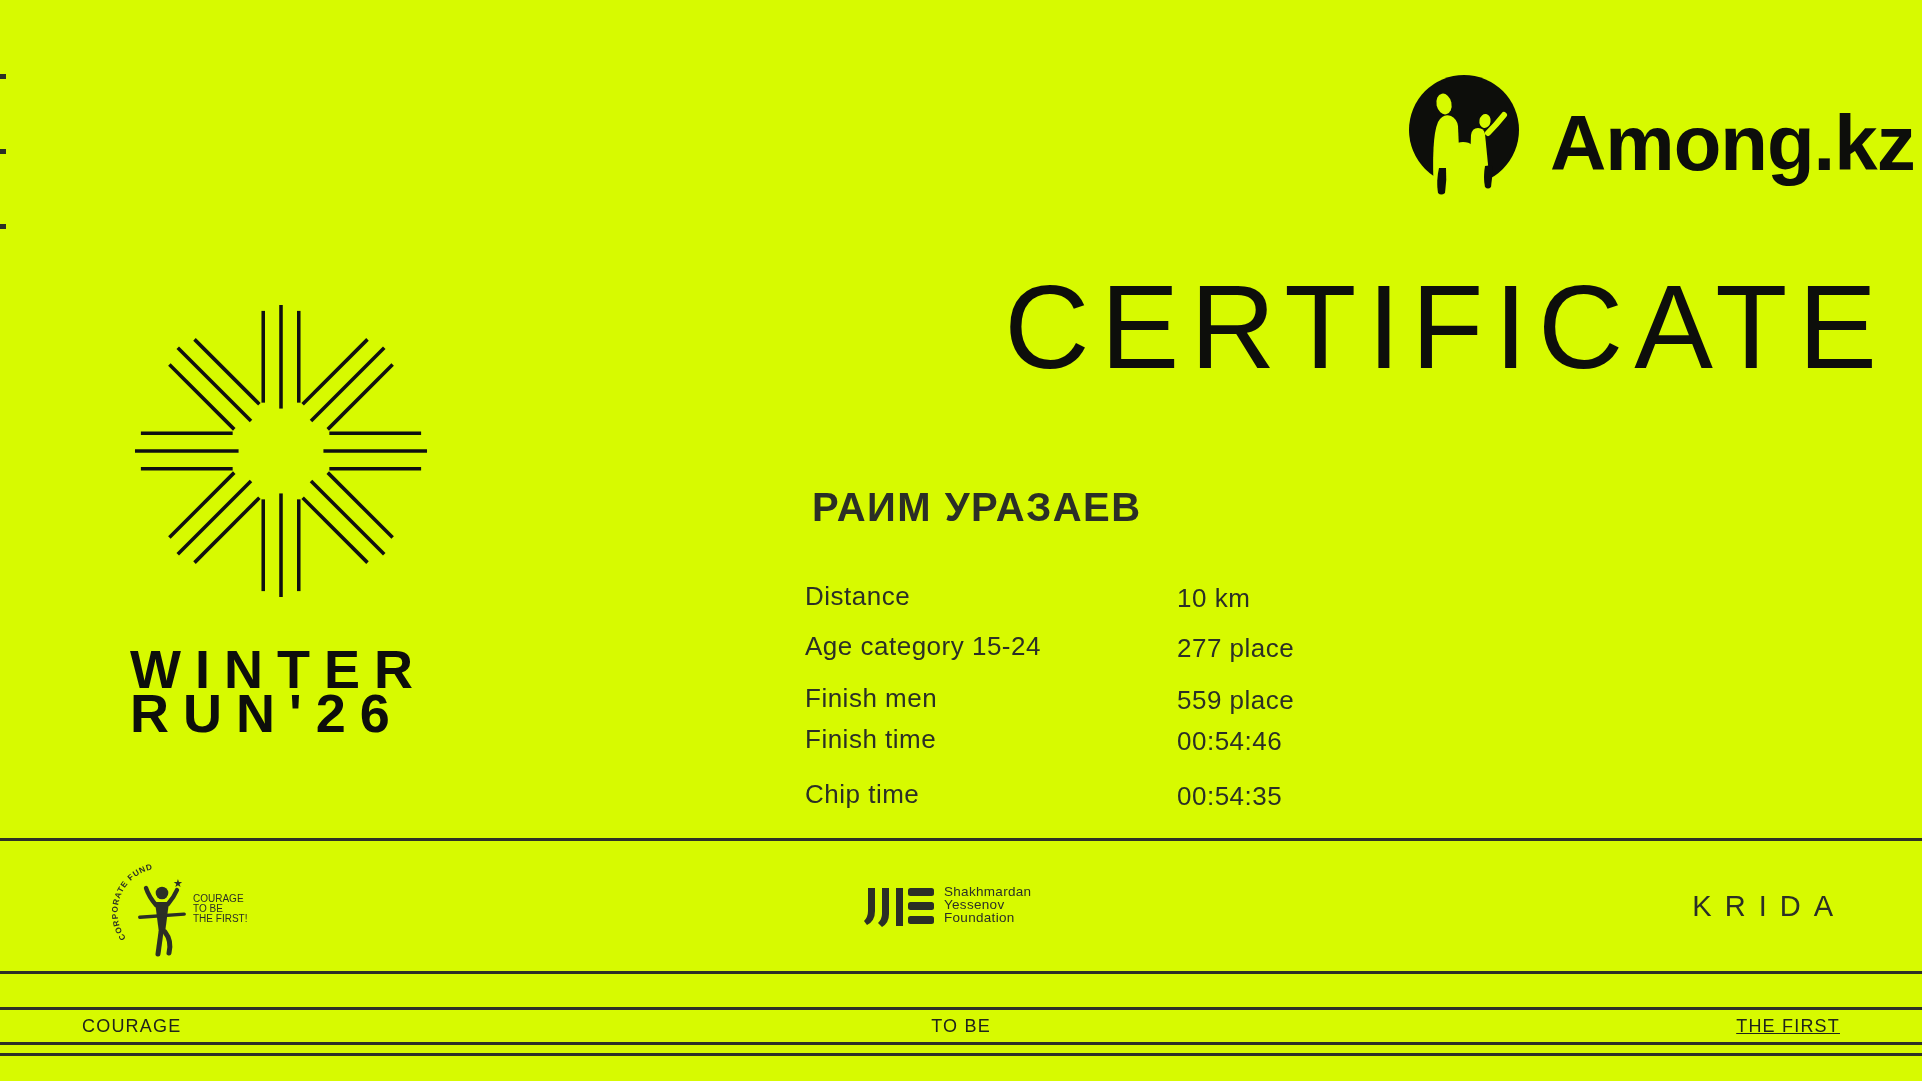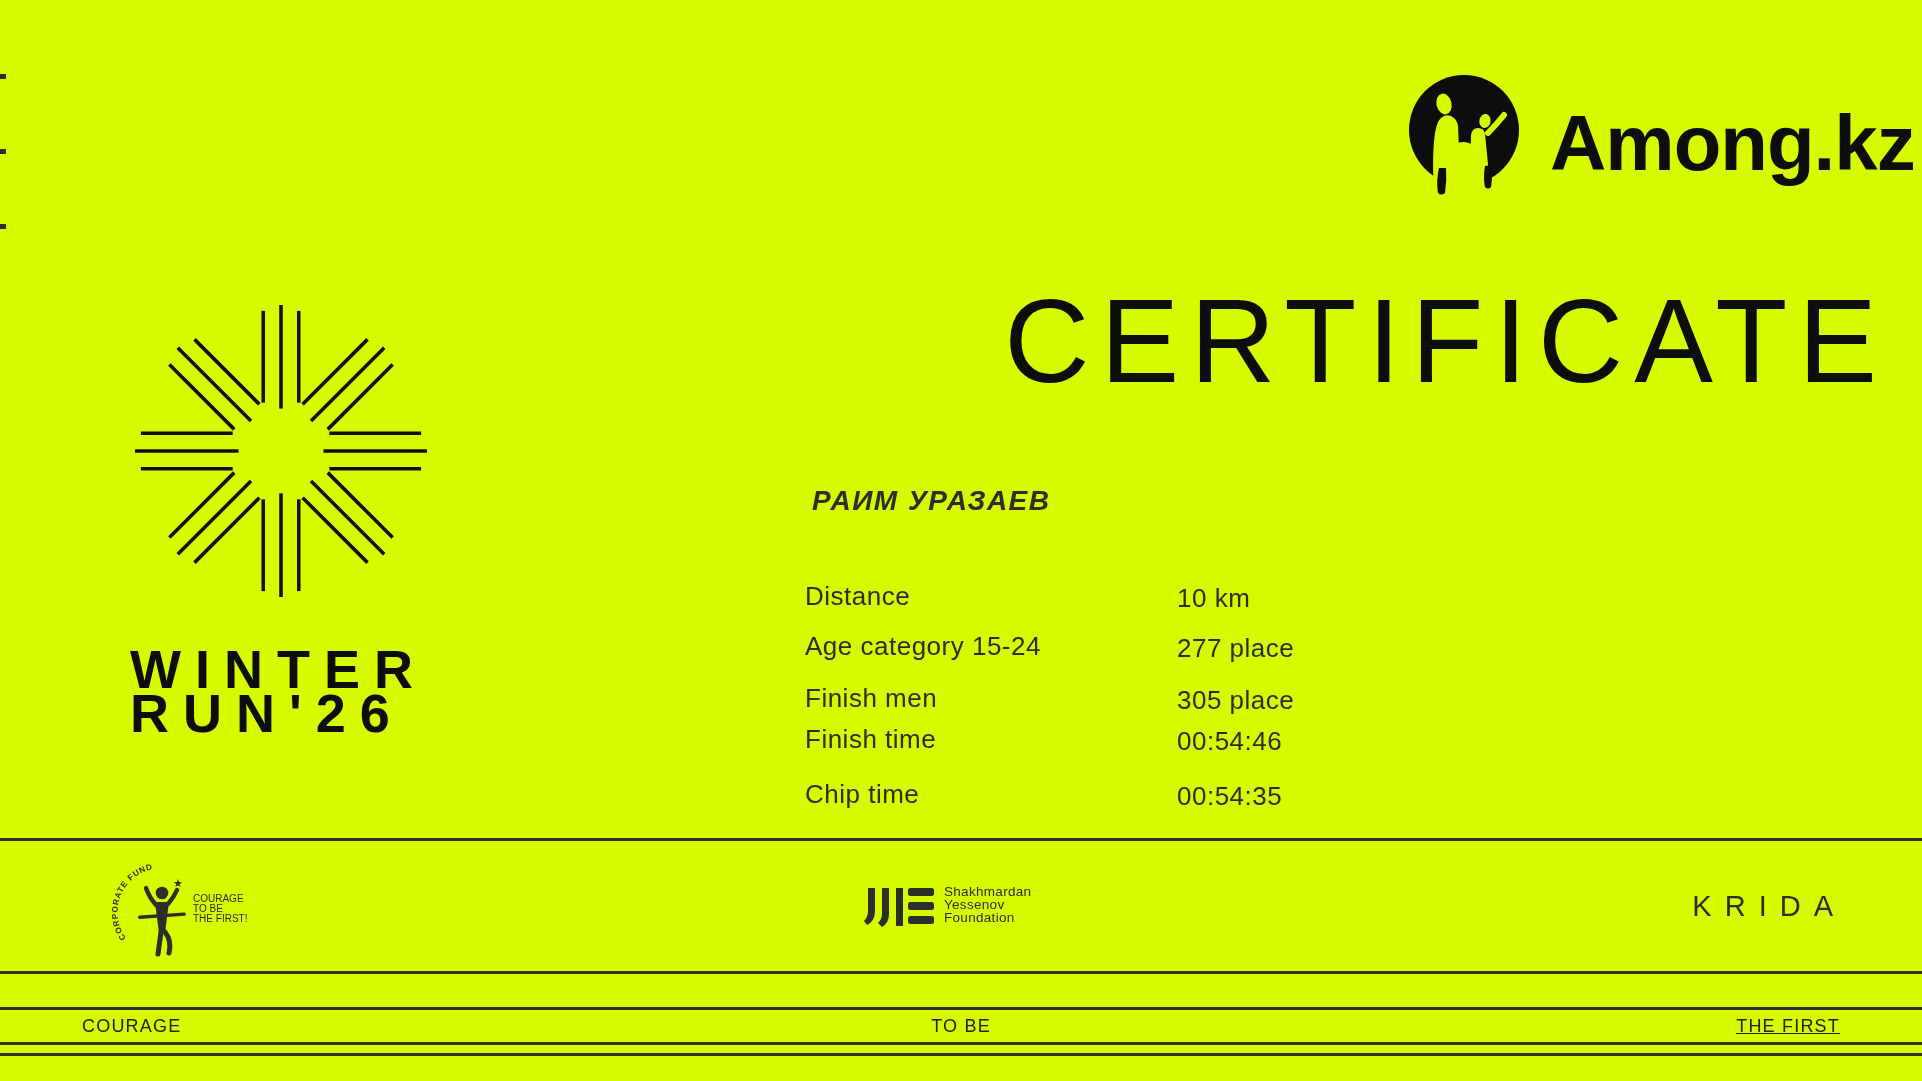--- a/index.html
+++ b/index.html
@@ -24,30 +24,30 @@
   
   .kaspi-mark{position:absolute;left:1390px;top:60px;width:150px;height:150px;}
   .kaspi-word{
     position:absolute;left:1550px;top:104px;
     font-size:78px;font-weight:700;letter-spacing:-1px;line-height:1;
     color:var(--ink-black);
   }
 
   
   .title{
-    position:absolute;right:34px;top:282px;
+    position:absolute;right:34px;top:268px;
     font-size:118px;font-weight:400;letter-spacing:11px;line-height:1;
     color:var(--ink-black);white-space:nowrap;
   }
 
   
   .athlete{
     position:absolute;left:812px;top:487px;
-    font-size:28px;font-weight:700;letter-spacing:1.5px;line-height:1;
-    color:var(--ink-dark);white-space:nowrap;font-style:italic;
+    font-size:40px;font-weight:700;letter-spacing:1.5px;line-height:1;
+    color:var(--ink-dark);white-space:nowrap;
   }
 
   
   .details{position:absolute;left:0;top:1px;width:1582px;height:1081px;pointer-events:none;}
   .detail-row{position:absolute;left:805px;width:900px;font-size:26px;line-height:1;color:var(--ink-dark);}
   .detail-row .label{position:absolute;left:0;top:0;letter-spacing:0.5px;}
   .detail-row .value{position:absolute;left:372px;top:2px;letter-spacing:0.5px;}
   .detail-row:nth-child(1){top:582px;}
   .detail-row:nth-child(2){top:632px;}
   .detail-row:nth-child(3){top:684px;}
@@ -130,21 +130,21 @@
   <div class="detail-row">
     <span class="label">Distance</span>
     <span class="value">10 km</span>
   </div>
   <div class="detail-row">
     <span class="label">Age category 15-24</span>
     <span class="value">277 place</span>
   </div>
   <div class="detail-row">
     <span class="label">Finish men</span>
-    <span class="value">305 place</span>
+    <span class="value">559 place</span>
   </div>
   <div class="detail-row">
     <span class="label">Finish time</span>
     <span class="value">00:54:46</span>
   </div>
   <div class="detail-row">
     <span class="label">Chip time</span>
     <span class="value">00:54:35</span>
   </div>
 </div>

